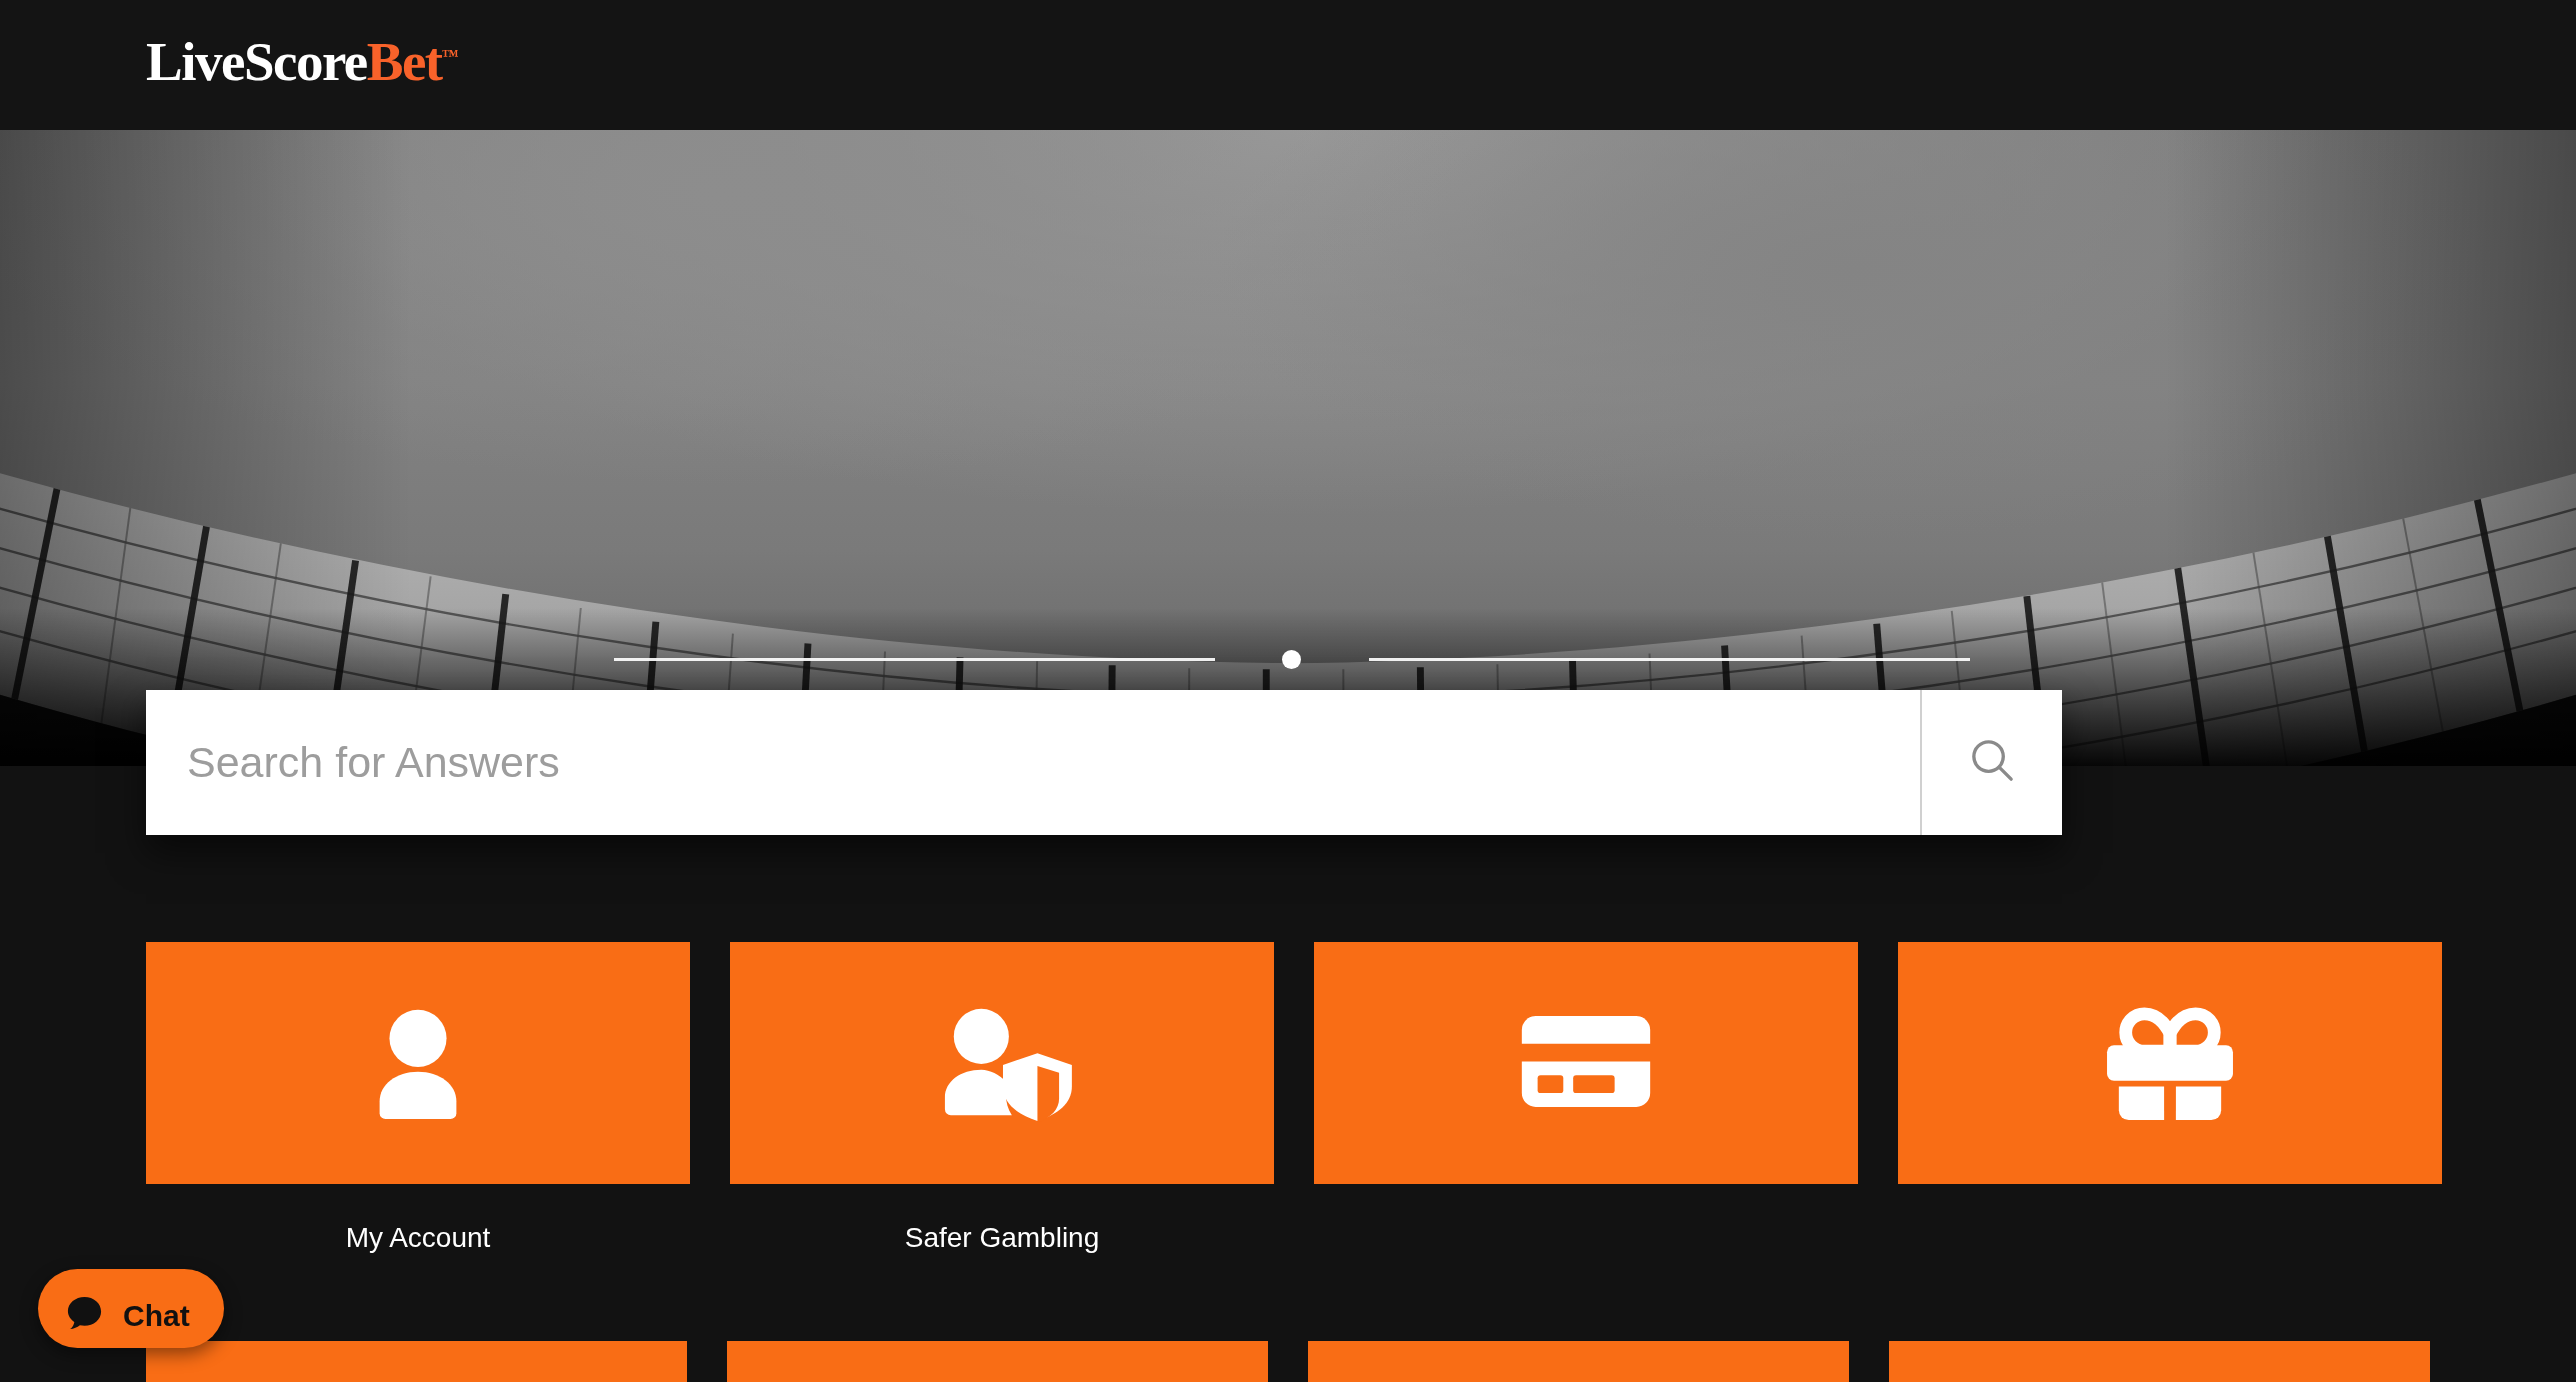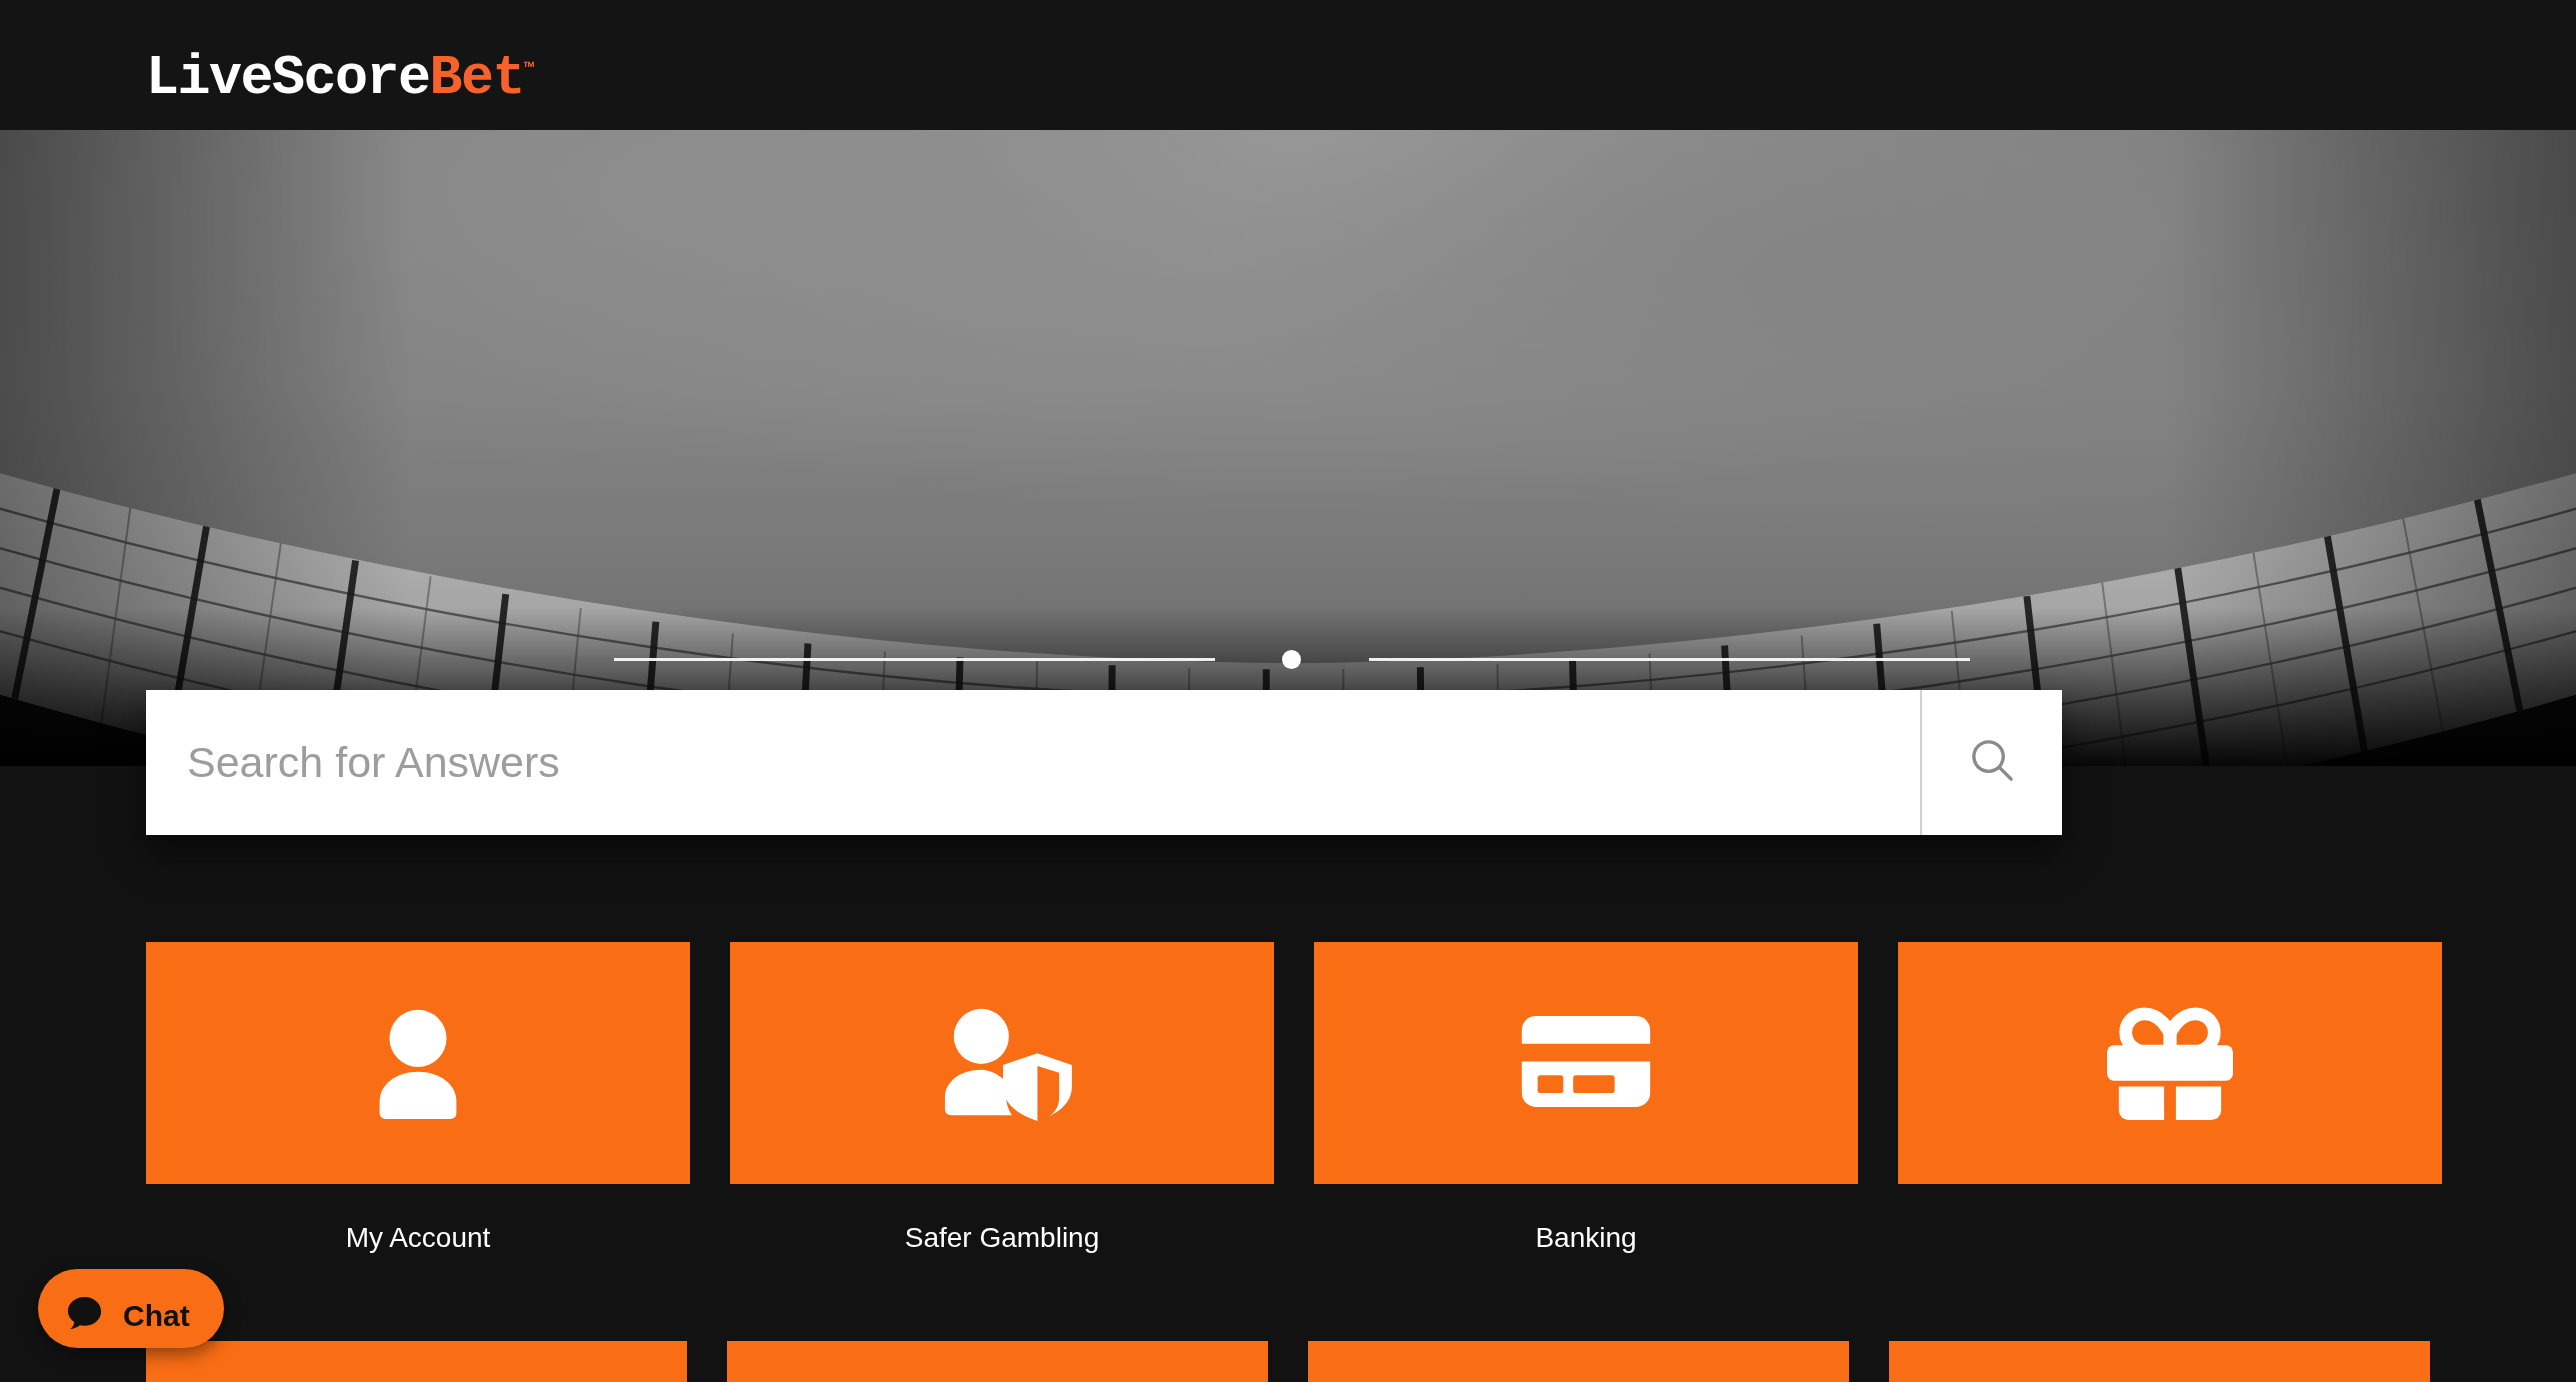--- a/index.html
+++ b/index.html
@@ -8,24 +8,24 @@
     background:#121212; overflow:hidden;
     font-family:"Liberation Sans", sans-serif;
   }
 
   
   .header{
     position:absolute; left:0; top:0; width:2576px; height:130px;
     background:#141414;
   }
   .logo{
-    position:absolute; left:146px; top:34px;
+    position:absolute; left:146px; top:26px;
     font-size:55px; font-weight:bold; letter-spacing:-1.5px;
-    line-height:71px; white-space:nowrap;
-    font-family:Liberation Mono, monospace;
+    line-height:59px; white-space:nowrap;
+    font-family:Liberation Serif, serif;
   }
   .logo .lw{ color:#ffffff; }
   .logo .lo{ color:#f8622a; }
   .logo .tm{
     color:#f8622a; font-size:17px; font-weight:bold;
     vertical-align:super; letter-spacing:0;
   }
 
   
   .hero{
@@ -266,21 +266,20 @@
     <div class="tile-box">
       <span>
         <svg width="156" height="111" viewBox="0 0 158 112" fill="#ffffff">
           <path d="M14 24a14 14 0 0 1 14-14h102a14 14 0 0 1 14 14v14H14V24z"></path>
           <path d="M14 56h130v32a14 14 0 0 1-14 14H28a14 14 0 0 1-14-14V56z"></path>
           <rect x="30" y="70" width="26" height="18" rx="3" fill="#f96d15"></rect>
           <rect x="66" y="70" width="42" height="18" rx="3" fill="#f96d15"></rect>
         </svg>
       </span>
     </div>
-    <div class="tile-label">Banking</div>
   </div>
 
   <div class="tile">
     <div class="tile-box">
       <span>
         <svg width="142" height="122" viewBox="0 0 144 124" fill="#ffffff">
           <path d="M72 34c-6-12-15-20-26-20a19 19 0 0 0 0 38h26z" fill="none" stroke="#ffffff" stroke-width="13"></path>
           <path d="M72 34c6-12 15-20 26-20a19 19 0 0 1 0 38H72z" fill="none" stroke="#ffffff" stroke-width="13"></path>
           <rect x="8" y="46" width="128" height="36" rx="7"></rect>
           <path d="M20 88h46v34H30a10 10 0 0 1-10-10V88z"></path>

